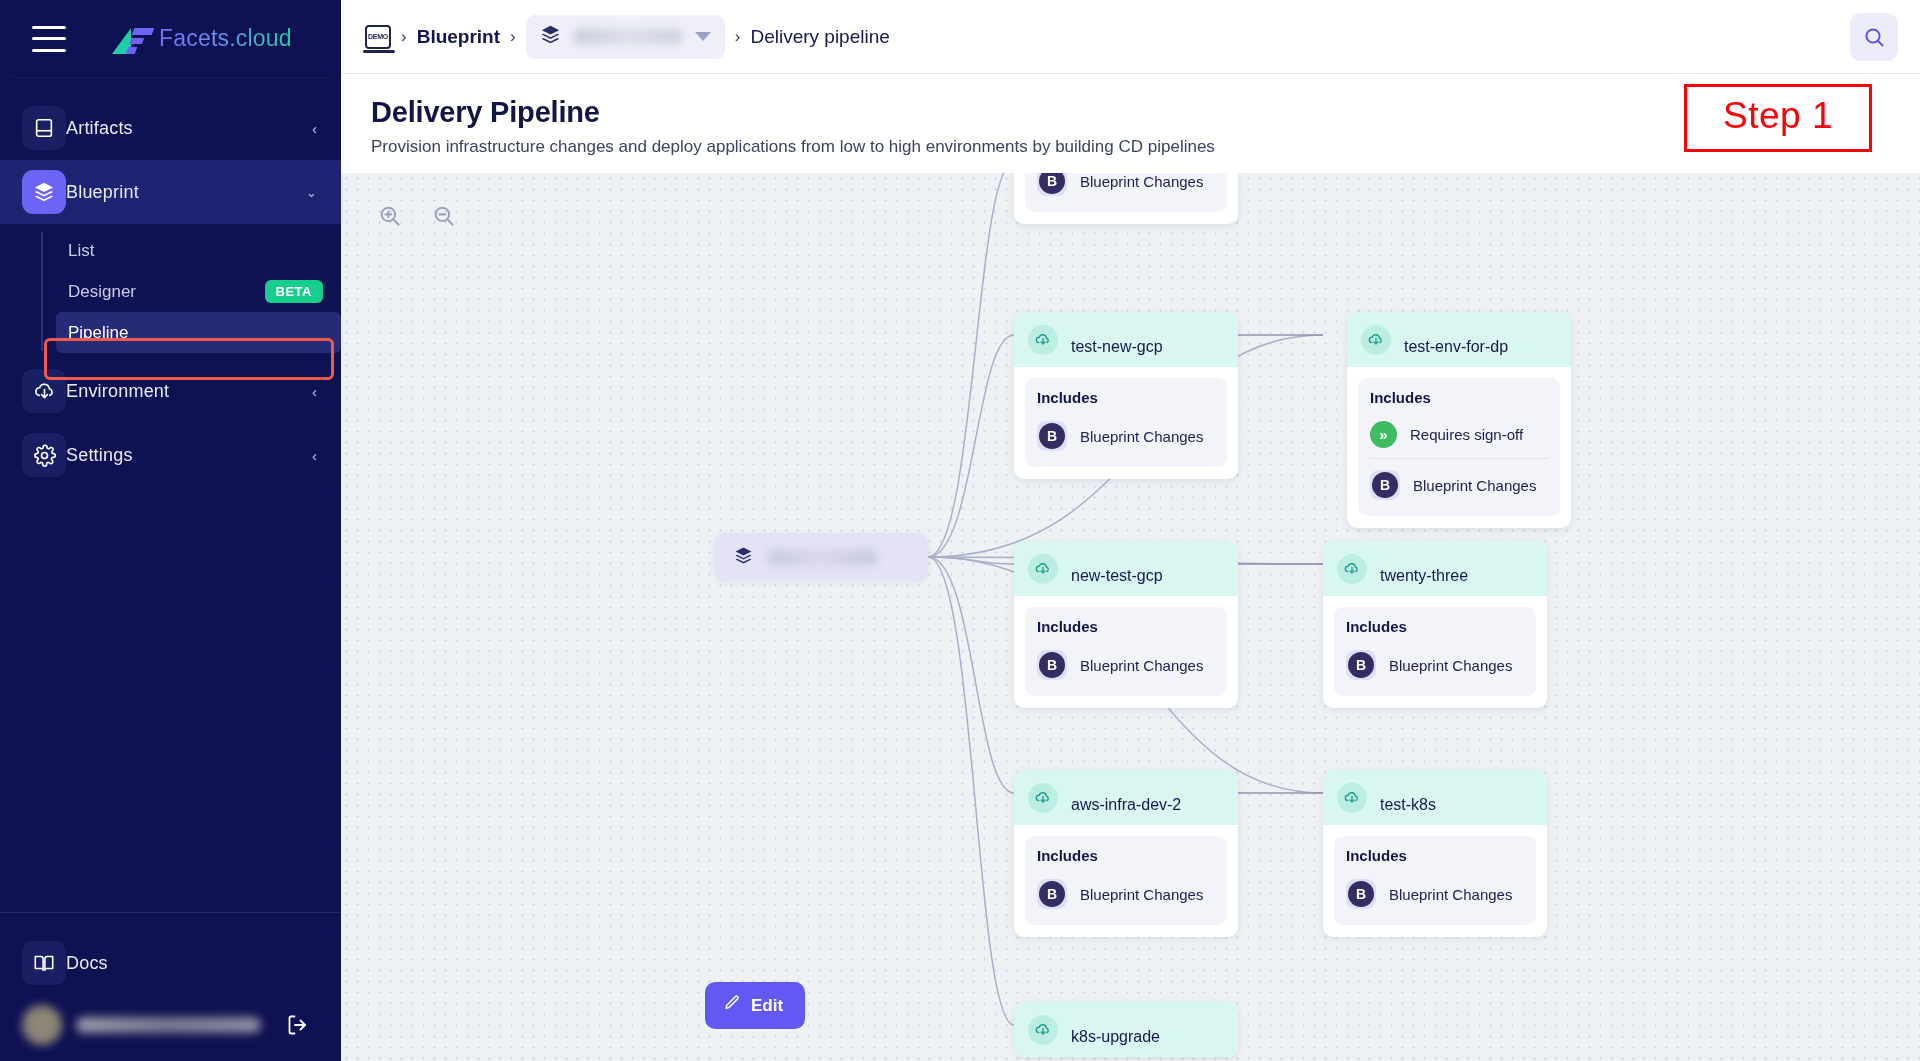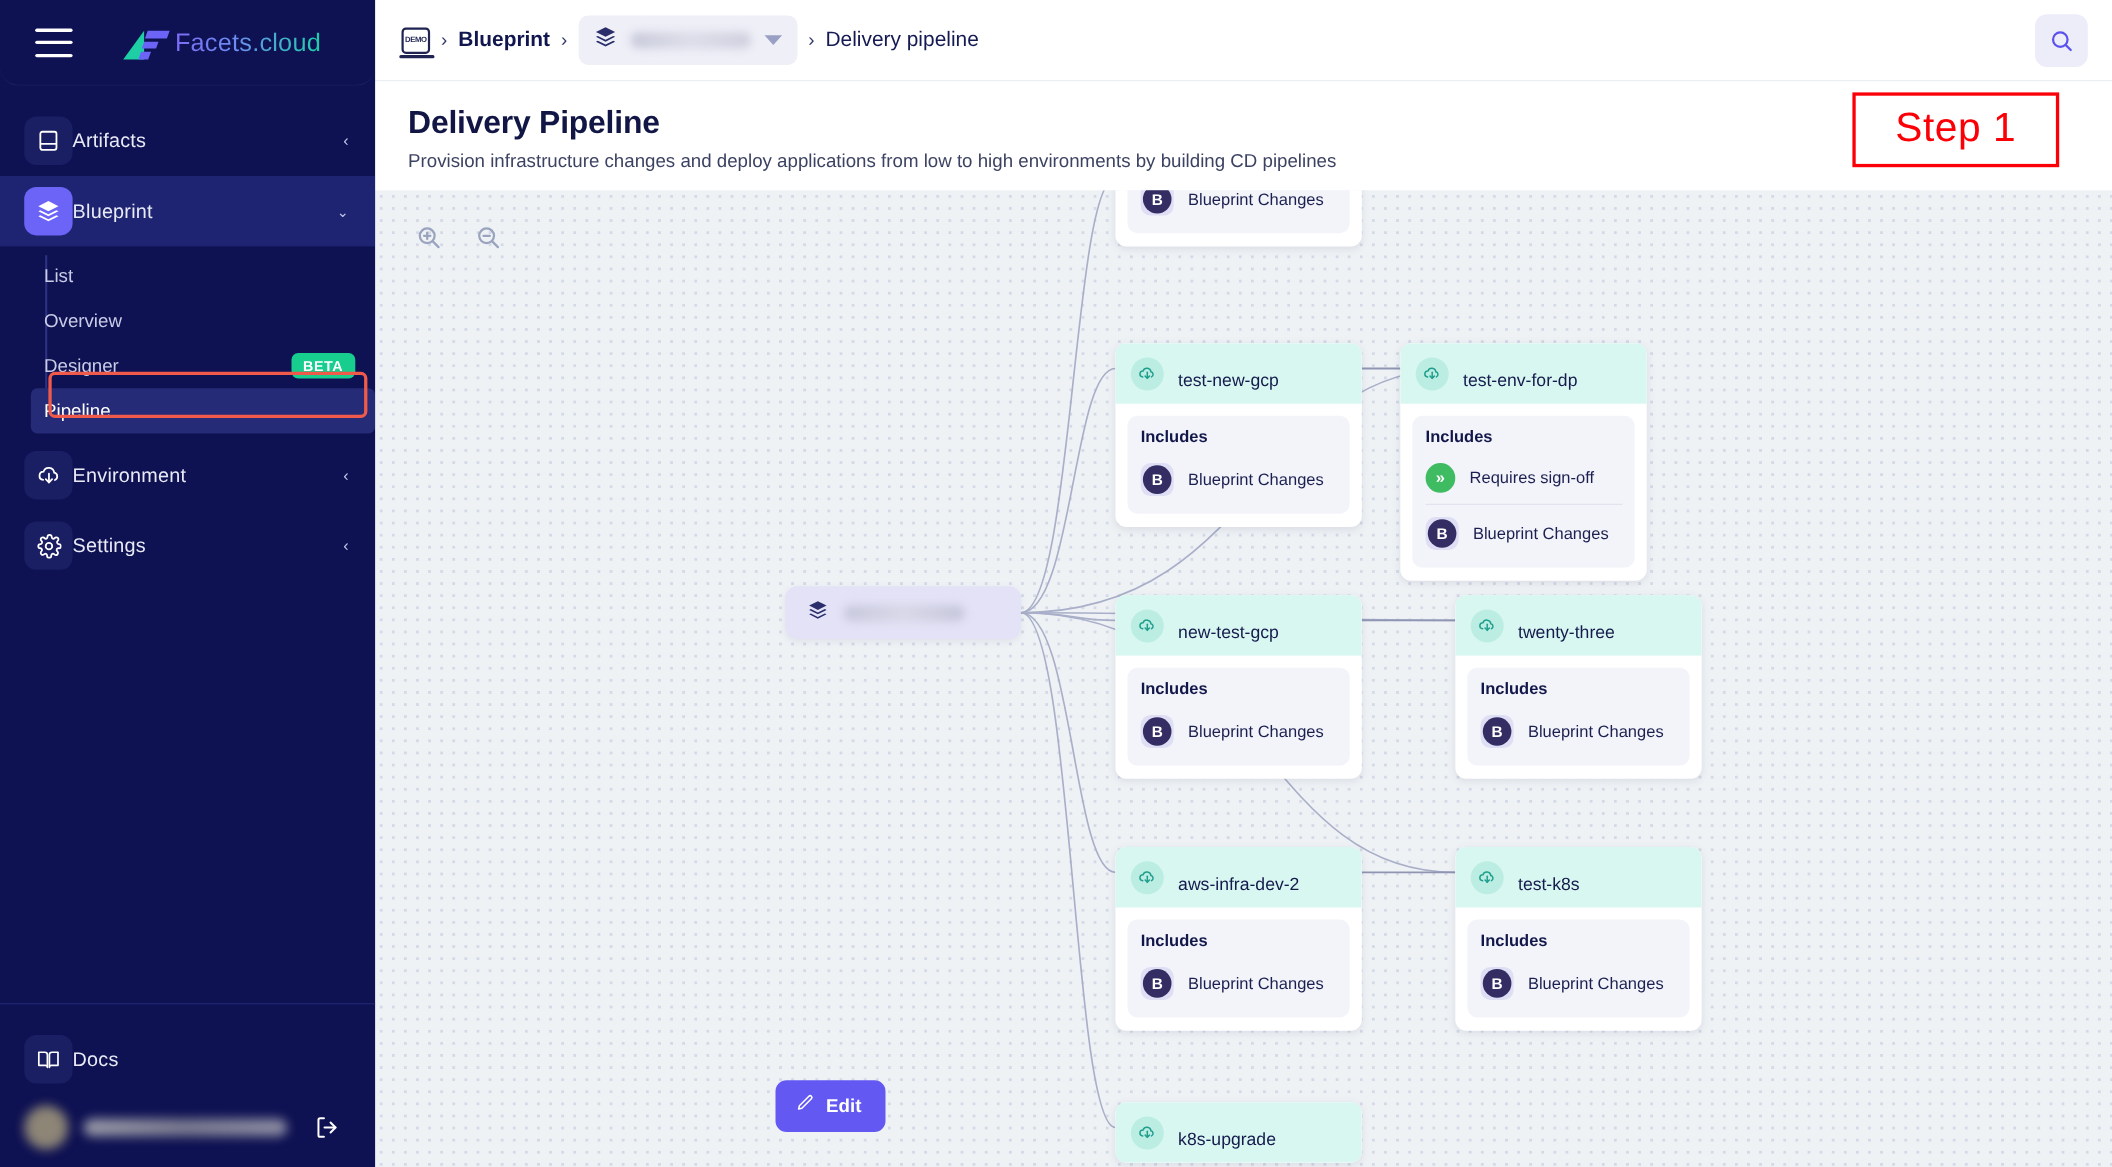--- a/index.html
+++ b/index.html
@@ -46,21 +46,21 @@
   }
   .nav-item.active { background: #1E2372; }
   .nav-ico {
     width: 44px; height: 44px; border-radius: 11px; background: #1A1F63;
     display:flex; align-items:center; justify-content:center; flex:none;
   }
   .nav-item.active .nav-ico { background:#6C63F7; }
   .nav-label { color:#E8EAF6; font-size:18px; font-weight:400; flex:1 1 auto; letter-spacing:.2px;}
   .chev { color:#C3C7E8; font-size: 15px; line-height:1; }
   .chev.down { font-size: 13px; }
-  .submenu { padding-left: 24px; margin: 6px 0 6px 0; border-left: 0; position: relative;}
+  .submenu { padding-left: 52px; margin: 6px 0 6px 0; border-left: 0; position: relative;}
   .submenu:before {
     content:""; position:absolute; left:41px; top:2px; bottom:2px; width:2px; background:#2C3180;
   }
   .sub-item {
     display:flex; align-items:center; height: 41px; padding-left: 12px;
     color:#C9CCE6; font-size:17px; cursor:pointer; margin-left: 4px;
     border-radius: 6px; position: relative;
   }
   .sub-item.selected { background:#262B77; color:#fff; }
   .sub-hl {
@@ -239,23 +239,20 @@
             <path d="M2 17l10 5 10-5-2-1-8 4-8-4-2 1z"></path>
           </svg>
         </span>
         <span class="nav-label">Blueprint</span>
         <span class="chev down">⌄</span>
       </div>
 
       <div class="submenu">
         <div class="sub-item">
           <span>List</span>
-        </div>
-        <div class="sub-item">
-          <span>Overview</span>
         </div>
         <div class="sub-item">
           <span>Designer</span>
           <span class="badge-beta">BETA</span>
         </div>
         <div class="sub-item selected">
           <span>Pipeline</span>
         </div>
       </div>
 
@@ -410,21 +407,21 @@
           <div class="incl-title">Includes</div>
           <div class="incl-row">
             <span class="chip-b">
                     <i>B</i>
                   </span>
             <span class="incl-label">Blueprint Changes</span>
                 </div>
         </div>
             </div>
           </div>
-          <div class="node" style="left: 932px; top: 139px;">
+          <div class="node" style="left: 1006px; top: 139px;">
             <div class="node-head">
       <span class="node-ico">
                 <svg width="18" height="18" viewBox="0 0 24 24" fill="none" stroke="#1F9E8C" stroke-width="1.8" stroke-linecap="round">
   <path d="M6.5 15.5a3.6 3.6 0 0 1 .4-7.2 4.9 4.9 0 0 1 9.5 1 3.3 3.3 0 0 1 .7 6.2"></path>
   <line x1="12" y1="10" x2="12" y2="17"></line>
                   <polyline points="9.4,14.6 12,17.2 14.6,14.6"></polyline>
                 </svg>
               </span>
       <span class="node-name">test-env-for-dp</span>
     </div>

